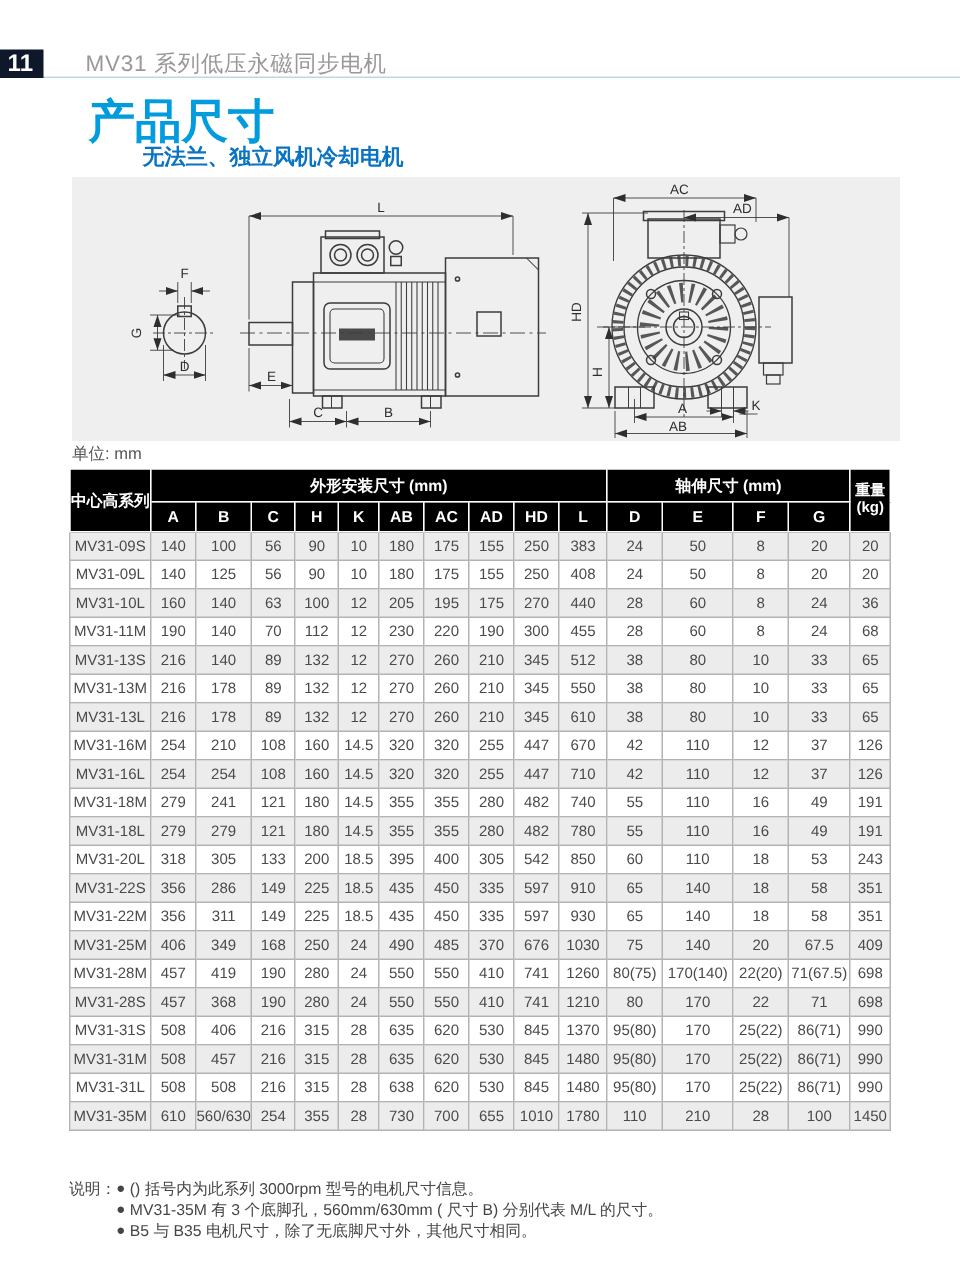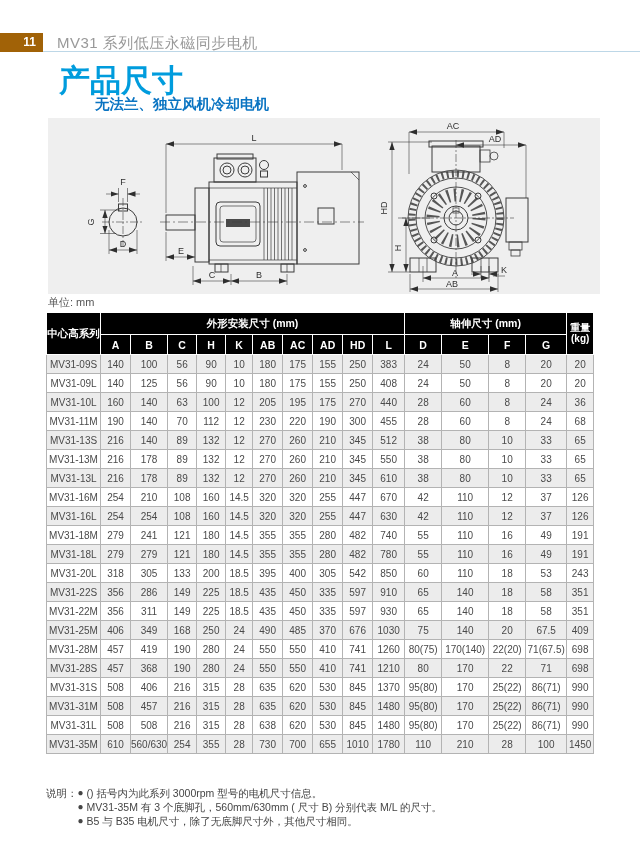--- a/index.html
+++ b/index.html
@@ -4,22 +4,22 @@
 <style>
   * { box-sizing: border-box; }
   html,body { margin:0; padding:0; }
   body {
     width:640px; height:849px; position:relative; background:#ffffff;
     font-family:"Liberation Sans","DejaVu Sans",sans-serif; overflow:hidden;
   }
   
   .top-header { position:absolute; top:33px; left:0; width:640px; height:19px;
     border-bottom:1px solid #bdd7e7; }
-  .page-num { position:absolute; left:0; top:0; width:43px; height:19px;
-    background:#a16207; color:#fff; font-size:12px; font-weight:bold;
+  .page-num { position:absolute; left:0; top:0; width:29px; height:19px;
+    background:#0f172a; color:#fff; font-size:16px; font-weight:bold;
     text-align:right; padding-right:7px; line-height:19px; }
   .header-title { position:absolute; left:57px; top:0; line-height:19px;
     font-size:15px; color:#999; letter-spacing:0.5px; }
 
   .page-title { position:absolute; top:60px; left:47px; font-size:31px;
     font-weight:bold; color:#009cdd;margin-left:12px; }
   .page-subtitle { position:absolute; top:95px; left:47px; font-size:14.5px;
     font-weight:bold; color:#0a74c2;margin-left:48px; }
 
   .drawing-box { position:absolute; top:118px; left:48px; width:552px; height:176px;
@@ -444,21 +444,21 @@
         <td>MV31-16L</td>
         <td>254</td>
         <td>254</td>
         <td>108</td>
         <td>160</td>
         <td>14.5</td>
         <td>320</td>
         <td>320</td>
         <td>255</td>
         <td>447</td>
-        <td>630</td>
+        <td>710</td>
         <td>42</td>
         <td>110</td>
         <td>12</td>
         <td>37</td>
         <td>126</td>
       </tr>
       <tr>
         <td>MV31-18M</td>
         <td>279</td>
         <td>241</td>

